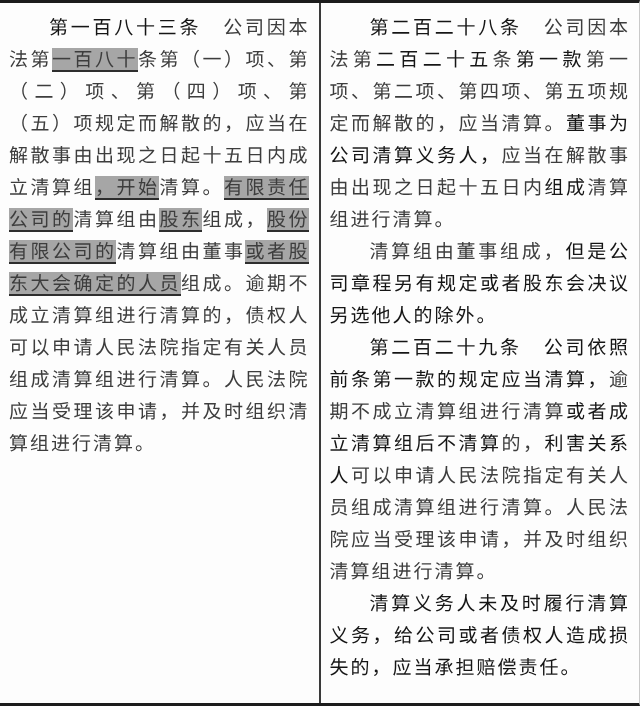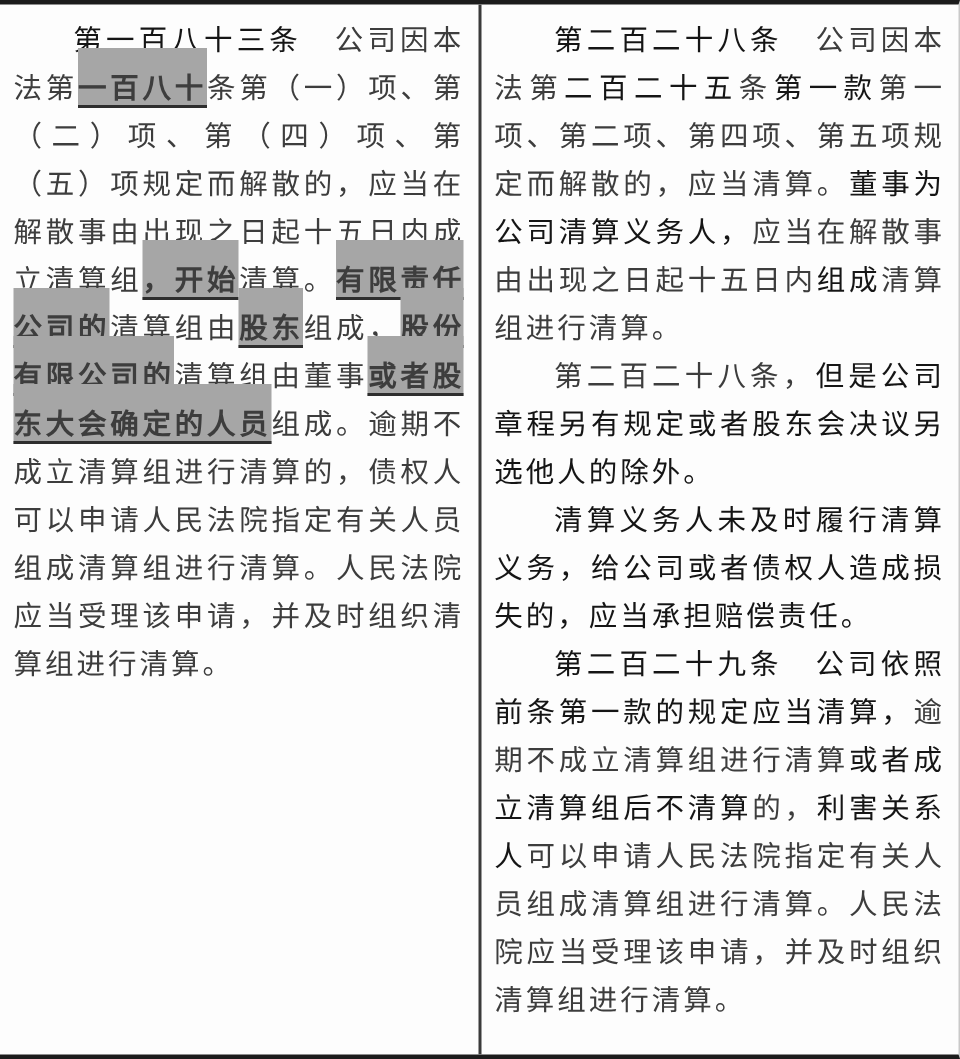--- a/index.html
+++ b/index.html
@@ -33,33 +33,32 @@
   .divider{width:2px;background:#3a3a3a;flex:none;}
   .para{margin:0;text-indent:2.1em;}
   .seg-normal{}
   .seg-bold{
     font-weight:400;color:var(--bold-text);
     font-family:"Liberation Sans","DejaVu Sans",sans-serif;
   }
   .seg-highlight{
     background:var(--highlight-background);
     border-bottom:2px solid var(--highlight-underline);
-    padding-top:17px;
+    padding-top:1px;
     box-decoration-break:clone;
-    font-weight:bold;
     -webkit-box-decoration-break:clone;
   }
 </style>
 </head>
 <body>
 
 <div class="page">
   <div class="col">
       <p class="para"><span class="seg-bold">第一百八十三条</span><span class="seg-normal">　公司因本法第</span><span class="seg-highlight">一百八十</span><span class="seg-normal">条第（一）项、第（二）项、第（四）项、第（五）项规定而解散的，应当在解散事由出现之日起十五日内成立清算组</span><span class="seg-highlight">，开始</span><span class="seg-normal">清算。</span><span class="seg-highlight">有限责任公司的</span><span class="seg-normal">清算组由</span><span class="seg-highlight">股东</span><span class="seg-normal">组成，</span><span class="seg-highlight">股份有限公司的</span><span class="seg-normal">清算组由董事</span><span class="seg-highlight">或者股东大会确定的人员</span><span class="seg-normal">组成。逾期不成立清算组进行清算的，债权人可以申请人民法院指定有关人员组成清算组进行清算。人民法院应当受理该申请，并及时组织清算组进行清算。</span></p>
     </div>
   <div class="divider"></div>
   <div class="col">
       <p class="para"><span class="seg-bold">第二百二十八条</span><span class="seg-normal">　公司因本法第</span><span class="seg-bold">二百二十五</span><span class="seg-normal">条</span><span class="seg-bold">第一款</span><span class="seg-normal">第一项、第二项、第四项、第五项规定而解散的，应当清算。</span><span class="seg-bold">董事为公司清算义务人，</span><span class="seg-normal">应当在解散事由出现之日起十五日内</span><span class="seg-bold">组成</span><span class="seg-normal">清算组进行清算。</span></p>
-      <p class="para"><span class="seg-normal">第二百二十八条，</span><span class="seg-bold">但是公司章程另有规定或者股东会决议另选他人的除外。</span></p>
+      <p class="para"><span class="seg-normal">清算组由董事组成，</span><span class="seg-bold">但是公司章程另有规定或者股东会决议另选他人的除外。</span></p>
+      <p class="para"><span class="seg-bold">第二百二十九条</span><span class="seg-normal">　</span><span class="seg-bold">公司依照前条第一款的规定应当清算，</span><span class="seg-normal">逾期不成立清算组进行清算</span><span class="seg-bold">或者成立清算组后不清算</span><span class="seg-normal">的，</span><span class="seg-bold">利害关系人</span><span class="seg-normal">可以申请人民法院指定有关人员组成清算组进行清算。人民法院应当受理该申请，并及时组织清算组进行清算。</span></p>
       <p class="para"><span class="seg-bold">清算义务人未及时履行清算义务，给公司或者债权人造成损失的，应当承担赔偿责任。</span></p>
-      <p class="para"><span class="seg-bold">第二百二十九条</span><span class="seg-normal">　</span><span class="seg-bold">公司依照前条第一款的规定应当清算，</span><span class="seg-normal">逾期不成立清算组进行清算</span><span class="seg-bold">或者成立清算组后不清算</span><span class="seg-normal">的，</span><span class="seg-bold">利害关系人</span><span class="seg-normal">可以申请人民法院指定有关人员组成清算组进行清算。人民法院应当受理该申请，并及时组织清算组进行清算。</span></p>
     </div>
 </div>
 
 </body></html>

